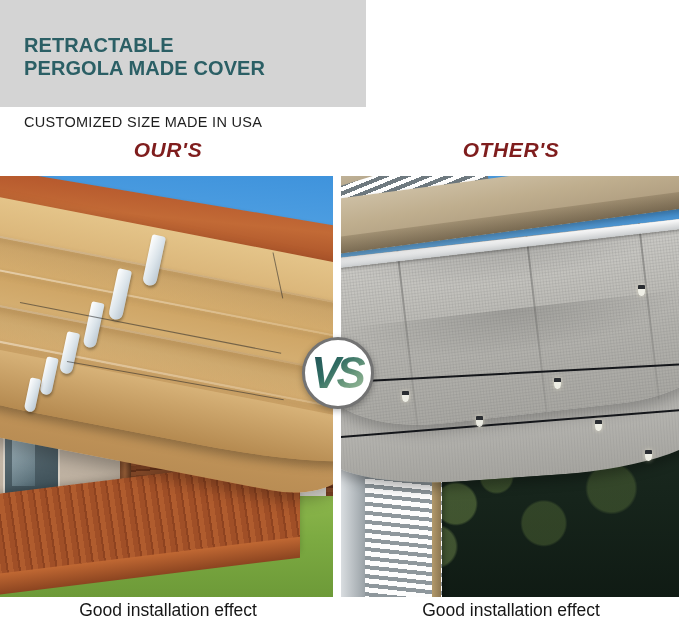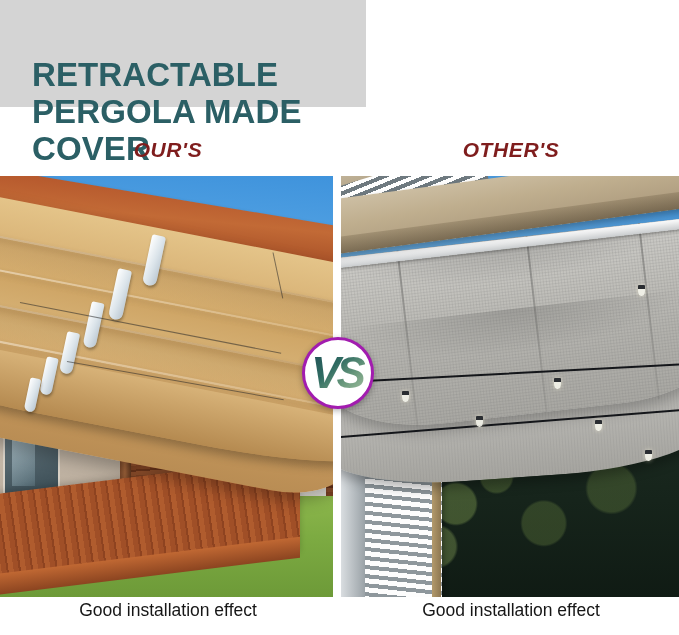--- a/index.html
+++ b/index.html
@@ -14,25 +14,25 @@
   
   .header-banner{
     position:absolute;left:0;top:0;
     width:366px;height:107px;
     background:#d4d4d4;
     box-sizing:border-box;
     padding:12px 0 0 24px;
   }
   .headline{
     color:#2b5f65;
-    font-size:33px;
+    font-size:20px;
     font-weight:bold;
     line-height:1.12;
     letter-spacing:.1px;
-    margin:8px;
+    margin:0;
     white-space:pre-line;
   }
   .headline-l2{display:block;}
   .subhead{
     margin-top:12px;
     color:#1e1e1e;
     font-size:14.5px;
     font-weight:400;
     letter-spacing:.3px;
   }
@@ -275,21 +275,21 @@
     background:linear-gradient(180deg,#2a2d31 0 32%,rgba(245,245,235,.9) 32%);
     border-radius:1px 1px 45% 45%;
     box-shadow:0 0 4px rgba(255,250,220,.55);
   }
 
   
   .vs-badge{
     position:absolute;left:302px;top:337px;
     width:72px;height:72px;border-radius:50%;
     background:#ffffff;
-    border:3px solid #a21caf;
+    border:3px solid #737373;
     box-sizing:border-box;
     box-shadow:0 2px 6px rgba(0,0,0,.3);
     display:flex;align-items:center;justify-content:center;
     z-index:5;
   }
   .vs-text{
     font-size:44px;font-weight:bold;font-style:italic;
     letter-spacing:-4px;
     line-height:1;
     background:linear-gradient(140deg,#1f4f54 0%,#2f6b62 38%,#6d9b7e 68%,#a8c4a4 100%);

